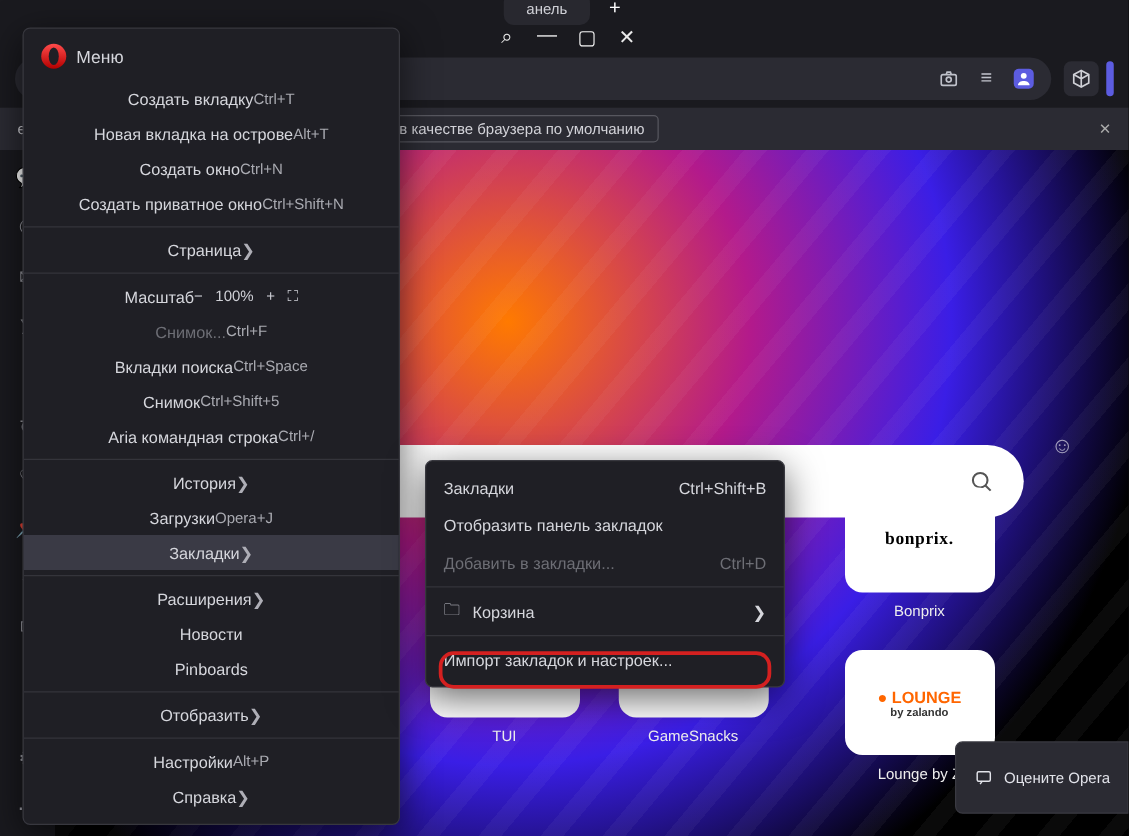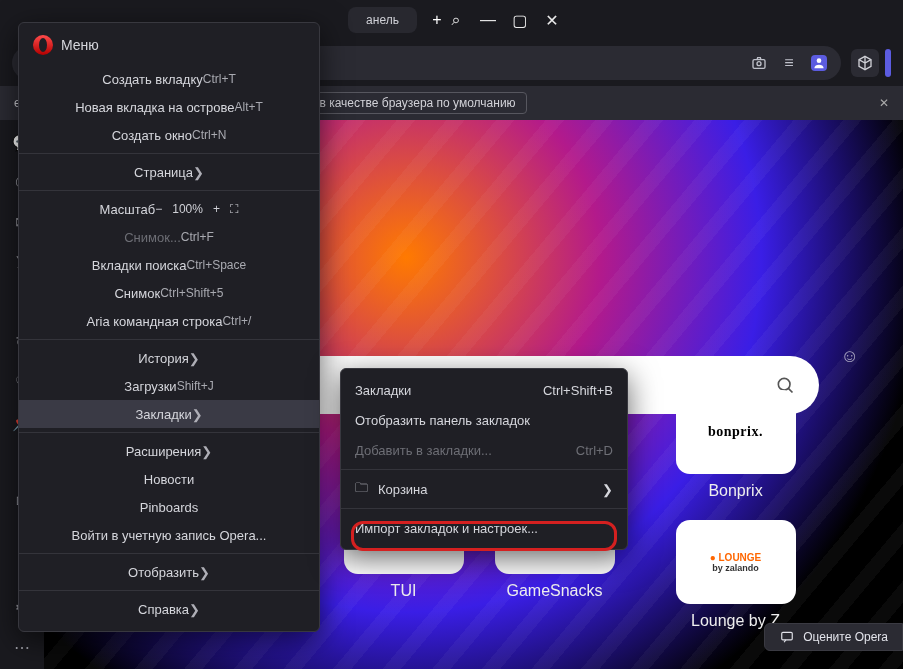--- a/index.html
+++ b/index.html
@@ -1,20 +1,20 @@
 <!DOCTYPE html>
 <html><head>
 <meta charset="utf-8">
 <style>
   * { box-sizing: border-box; margin: 0; padding: 0; font-family: -apple-system, "Segoe UI", Arial, sans-serif; }
   body { width: 903px; height: 669px; background: #000; overflow: hidden; position: relative; }
   .window { width: 903px; height: 669px; background: #111; position: relative; }
 
   
-  .titlebar { height: 40px; background: #1a1a1f; display: flex; align-items: center; justify-content: center; padding: 0 8px 0 12px; }
+  .titlebar { height: 40px; background: #1a1a1f; display: flex; align-items: center; justify-content: flex-end; padding: 0 8px 0 12px; flex-direction: column; }
   .tab-strip { display: flex; align-items: center; gap: 8px; }
   .tab { background:#28282f; color:#cfd0d6; padding:6px 18px; border-radius:8px; font-size:12px; display:flex; gap:8px; align-items:center; }
   .newtab { width:24px; height:24px; border-radius:6px; display:flex; align-items:center; justify-content:center; color:#fff; font-size:16px; }
   .win-controls { display:flex; gap:18px; color:#eaeaea; }
   .win-controls span { cursor:pointer; width:14px; display:inline-flex; justify-content:center; }
 
   .addressbar-row { height:46px; background:#1a1a1f; display:flex; align-items:center; padding:0 12px; gap:10px; }
   .omnibox { flex:1; height:34px; background:#2b2b33; border-radius:18px; display:flex; align-items:center; padding:0 14px; gap:10px; }
   .omnibox input { background:transparent; border:none; outline:none; color:#d0d0d6; font-size:13px; width:100%; }
   .om-actions { display:flex; gap:14px; color:#bfc1ca; margin-left:auto; }
@@ -42,25 +42,25 @@
   .searchbox {
     position:absolute; left:180px; right:84px; top:236px; height:58px; background:#fff; border-radius:30px;
     display:flex; align-items:center; padding:0 24px; justify-content:space-between;
   }
   .searchbox .hint { color:#777; font-size:14px; }
   .searchbox .mag { color:#555; font-size:18px; }
 
   .tiles { position:absolute; left:350px; right:30px; top:370px; display:flex; gap:44px; }
   .tile { width:107px; display:flex; flex-direction:column; align-items:center; gap:8px; }
   .tile .box { width:120px; height:84px; border-radius:14px; background:#fff; display:flex; align-items:center; justify-content:center; font-weight:700; font-size:14px; }
-  .tile .cap { color:#eee; font-size:16px; }
+  .tile .cap { color:#eee; font-size:12px; }
 
   .rate-chip {
     position:absolute; right:0px; bottom:18px; background:#2b2b33; color:#e2e3ea; font-size:12px;
-    padding:5px 14px; border-radius:6px 0 0 6px; display:flex; gap:8px; align-items:center; border:1px solid #3a3a42;
+    padding:20px 14px; border-radius:6px 0 0 6px; display:flex; gap:8px; align-items:center; border:1px solid #3a3a42;
   }
 
   
   .sidebar { position:absolute; left:0; top:120px; bottom:0; width:44px; background:#1a1a1f; display:flex; flex-direction:column; align-items:center; padding:10px 0; gap:16px; z-index:5; }
   .sidebar .sic { width:24px; height:24px; color:#9fa0a8; display:flex; align-items:center; justify-content:center; font-size:16px; }
 
   
   .menu {
     position:absolute; left:18px; top:22px; width:302px; background:#1f1f25; border:1px solid #38383f;
     border-radius:6px; padding:6px 0 8px 0; color:#d5d6dc; font-size:13px; z-index:20;
@@ -181,21 +181,21 @@
         <span class="cap">GameSnacks</span>
       </div>
       <div class="tile" style="position:absolute; left:332px; top:-100px;">
         <div class="box">
             <span style="font-family:Georgia,serif; font-weight:600; letter-spacing:0.5px">bonprix.</span>
           </div>
         <span class="cap">Bonprix</span>
       </div>
       <div class="tile" style="position:absolute; left:332px; top:30px;">
         <div class="box" style="flex-direction:column; gap:0;">
-          <span style="color:#f60; font-size:10px; font-weight:800">● LOUNGE</span>
+          <span style="color:#f60; font-size:13px; font-weight:800">● LOUNGE</span>
           <span style="color:#333; font-size:9px">by zalando</span>
         </div>
         <span class="cap">Lounge by Z</span>
       </div>
     </div>
 
     <div class="rate-chip">
       <span class="ico">
         <svg width="14" height="14" viewBox="0 0 24 24" fill="none" stroke="#e2e3ea" stroke-width="2">
             <rect x="3" y="4" width="18" height="13" rx="2"></rect>
@@ -232,20 +232,24 @@
           <span class="hint">Ctrl+T</span>
         </div>
         <div class="row">
           <span>Новая вкладка на острове</span>
           <span class="hint">Alt+T</span>
         </div>
         <div class="row">
           <span>Создать окно</span>
           <span class="hint">Ctrl+N</span>
         </div>
+        <div class="row">
+          <span>Создать приватное окно</span>
+          <span class="hint">Ctrl+Shift+N</span>
+        </div>
         <hr>
         <div class="row">
           <span>Страница</span>
           <span class="arrow">❯</span>
         </div>
         <hr>
         <div class="row">
           <span>Масштаб</span>
           <span class="zoom-ctrl"><span>−</span> 100% <span>+</span> <span>⛶</span></span>
         </div>
@@ -265,46 +269,47 @@
           <span>Aria командная строка</span>
           <span class="hint">Ctrl+/</span>
         </div>
         <hr>
         <div class="row">
           <span>История</span>
           <span class="arrow">❯</span>
         </div>
         <div class="row">
           <span>Загрузки</span>
-          <span class="hint">Shift+J</span>
+          <span class="hint">Opera+J</span>
         </div>
         <div class="row selected">
           <span>Закладки</span>
           <span class="arrow">❯</span>
         </div>
         <hr>
         <div class="row">
           <span>Расширения</span>
           <span class="arrow">❯</span>
         </div>
         <div class="row">
           <span>Новости</span>
         </div>
         <div class="row">
           <span>Pinboards</span>
         </div>
-        <div class="row">
-          <span>Войти в учетную запись Opera...</span>
-        </div>
         <hr>
         <div class="row">
           <span>Отобразить</span>
           <span class="arrow">❯</span>
         </div>
         <hr>
+        <div class="row">
+          <span>Настройки</span>
+          <span class="hint">Alt+P</span>
+        </div>
         <div class="row">
           <span>Справка</span>
           <span class="arrow">❯</span>
         </div>
       </div>
   </div>
 
   <div class="submenu" id="sub-menu">
     <div id="submenu-rows">
         <div class="row">

